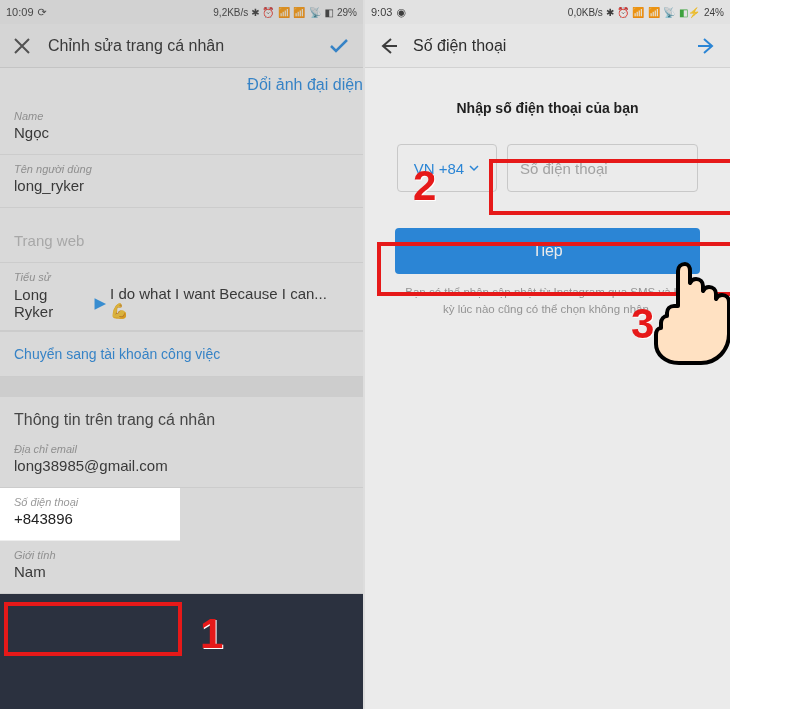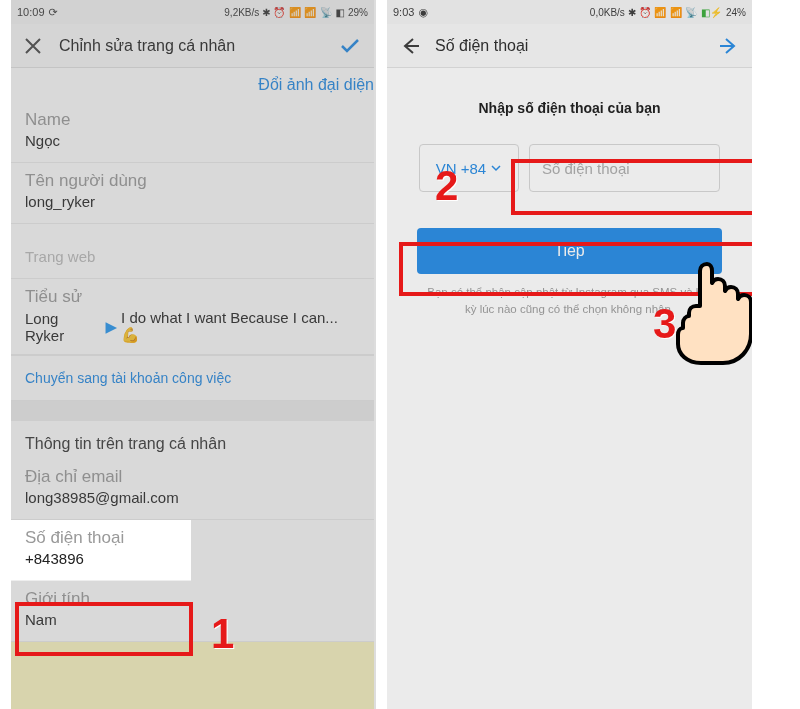--- a/index.html
+++ b/index.html
@@ -1,32 +1,32 @@
 <!DOCTYPE html>
 <html><head>
 <meta charset="utf-8">
 <style>
 * { margin: 0; padding: 0; box-sizing: border-box; font-family: -apple-system, Helvetica, Arial, sans-serif; }
 body { background: #fff; width: 800px; height: 709px; display: flex; }
-.screen { width: 365px; height: 709px; background: #fef9c3; position: relative; overflow: hidden; margin-left: 11px; }
+.screen { width: 365px; height: 709px; background: #0f172a; position: relative; overflow: hidden; }
 .screen.left { border-right: 2px solid #ddd; }
 .overlay { position: absolute; inset: 0; background: rgba(120,120,120,0.28); pointer-events: none; z-index: 5; }
 .screen.left .overlay { background: rgba(120,120,120,0.28); }
 .statusbar { height: 24px; display: flex; align-items: center; justify-content: space-between; padding: 0 6px; font-size: 11px; color: #333; background: #f5f5f5; position: relative; z-index: 1; }
 .statusbar .sb-left { display: flex; align-items: center; gap: 4px; }
 .statusbar .sb-right { display: flex; align-items: flex-start; gap: 3px; font-size: 10px; }
 .sb-icon { display: inline-block; }
 .header { height: 44px; display: flex; align-items: center; padding: 0 12px; background: #fafafa; border-bottom: 1px solid #e2e2e2; position: relative; z-index: 1; }
 .header .h-left, .header .h-right { width: 30px; display: flex; align-items: center; }
 .header .h-right { justify-content: flex-end; }
 .header .h-title { flex: 1; font-size: 16px; font-weight: 400; color: #222; padding-left: 6px; }
 .link-row { text-align: right; padding: 8px 0; color: #1e88e5; font-size: 16px; background: #fff; }
 .form { background: #fff; }
 .field { padding: 8px 14px 10px; border-bottom: 1px solid #eee; }
-.field-label { font-size: 17px; color: #999; margin-bottom: 2px; }
+.field-label { font-size: 11px; color: #999; margin-bottom: 2px; font-style: italic; }
 .field-value { font-size: 15px; color: #222; min-height: 20px; }
 .field-value.placeholder { color: #bbb; }
 .bio-val { display: flex; align-items: center; gap: 4px; font-size: 15px; color: #222; }
 .bio-play { color: #2196f3; }
 .switch-row { padding: 14px; font-size: 14px; color: #1e88e5; background: #fff; border-top: 1px solid #eee; border-bottom: 1px solid #eee; }
 .section-gap { height: 20px; background: #efefef; }
 .section-title { padding: 14px 14px 6px; font-size: 16px; color: #333; background: #fff; }
 .highlight-box { position: absolute; border: 4px solid #e61919; z-index: 10; pointer-events: none; }
 .step-num { position: absolute; z-index: 11; color: #e61919; font-weight: 900; font-size: 42px; font-family: Arial Black, Arial, sans-serif; text-shadow: 1px 1px 0 #fff; }
 

